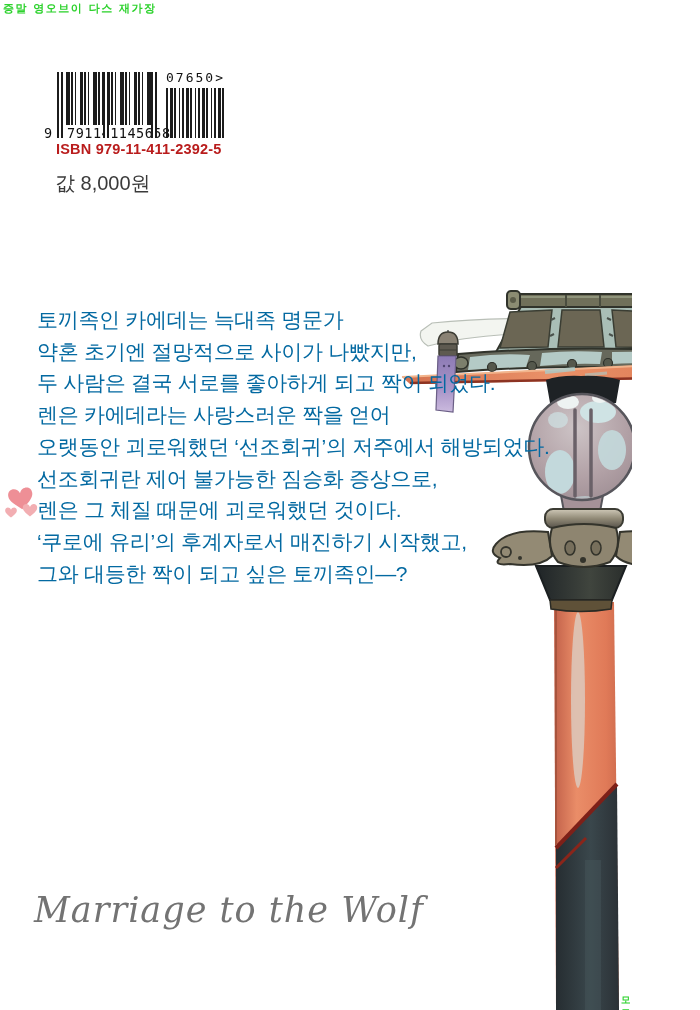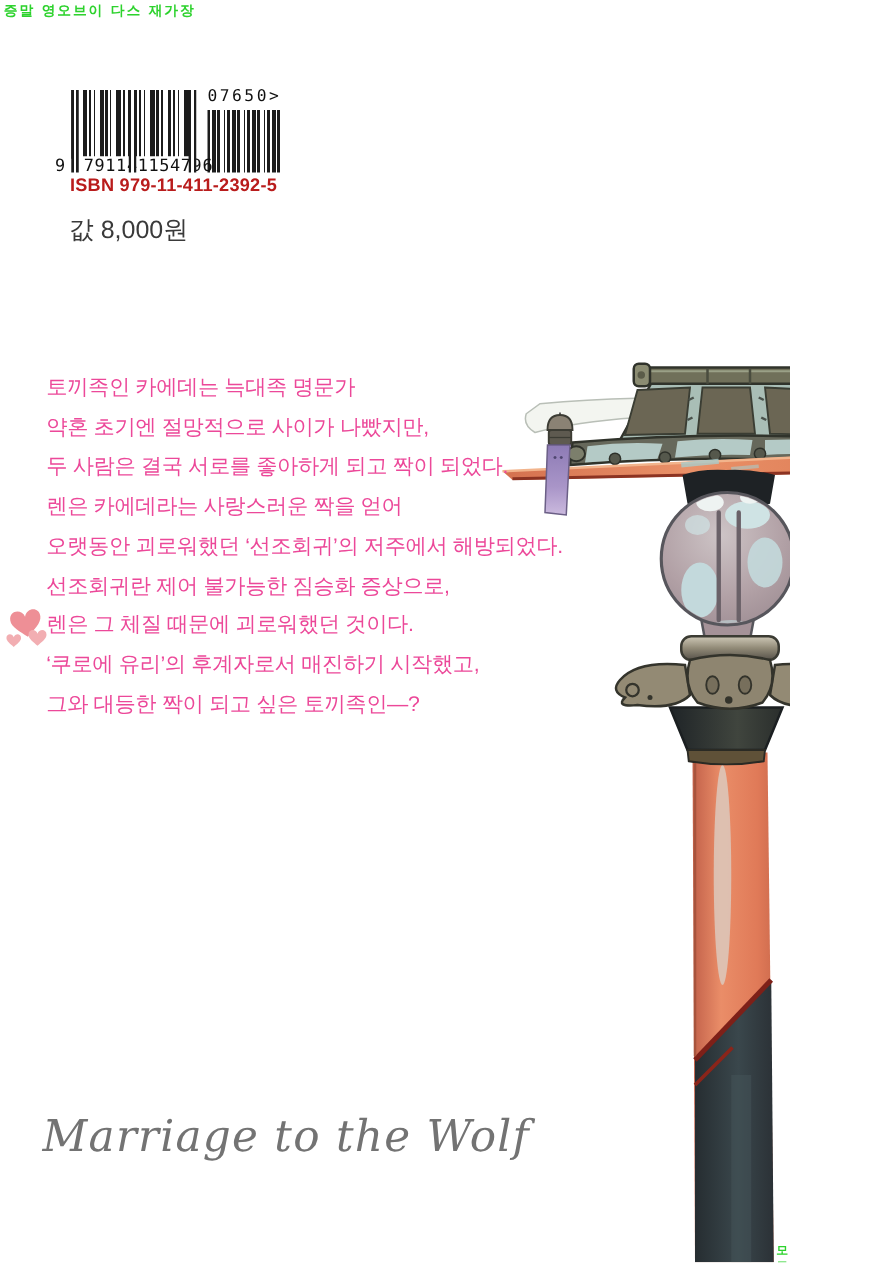--- a/index.html
+++ b/index.html
@@ -26,43 +26,43 @@
   #supp-digits{position:absolute;left:166px;top:70px;width:60px;text-align:left;z-index:2;
     font-family:"DejaVu Sans Mono",monospace;font-size:13px;letter-spacing:2px;color:#111}
   #supp-bars{left:166px;top:88px;width:58px;height:50px;
     background:repeating-linear-gradient(90deg,
       #1c1c1c 0,#1c1c1c 2px,#fff 2px,#fff 4px,#1c1c1c 4px,#1c1c1c 7px,
       #fff 7px,#fff 8px,#1c1c1c 8px,#1c1c1c 10px,#fff 10px,#fff 13px,
       #1c1c1c 13px,#1c1c1c 14px,#fff 14px,#fff 16px)}
   #isbn{position:absolute;left:56px;top:141px;font-size:14.5px;font-weight:bold;color:#b91c1c;
     letter-spacing:0.2px;z-index:2}
   #price{position:absolute;left:55px;top:170px;font-size:20px;color:#3a3a3a}
-  #synopsis{position:absolute;left:37px;top:294px;font-size:17px;line-height:31.7px;
-    color:#ec4899;letter-spacing:-0.3px;z-index:2}
+  #synopsis{position:absolute;left:37px;top:304px;font-size:21px;line-height:31.7px;
+    color:#0369a1;letter-spacing:-0.3px;z-index:2}
   #title{position:absolute;left:34px;top:890px;font-size:35px;font-style:italic;
     font-family:"DejaVu Serif",serif;color:#737373;white-space:nowrap;letter-spacing:1px;z-index:2}
   #lamp{position:absolute;left:0;top:0;z-index:1}
 </style>
 </head>
 <body>
 
 <div class="cover">
 
   <div id="wm-top" class="wm">증말 영오브이 다스 재가장</div>
 
   <div>
     <div id="supp-digits">07650&gt;</div>
     <div id="main-bars" class="bars"></div>
     <div id="guard-l" class="guard"></div>
     <div id="guard-m" class="guard"></div>
     <div id="guard-r" class="guard"></div>
     <div id="ean-prefix">9</div>
     <div id="ean-strip">
       <span>791141</span>
-      <span>154796</span>
+      <span>145658</span>
     </div>
     <div id="supp-bars" class="bars"></div>
     <div id="isbn">ISBN 979-11-411-2392-5</div>
   </div>
 
   <div id="price">값 8,000원</div>
 
   <div id="synopsis">
     <div>토끼족인 카에데는 늑대족 명문가</div>
     <div>약혼 초기엔 절망적으로 사이가 나빴지만,</div>

